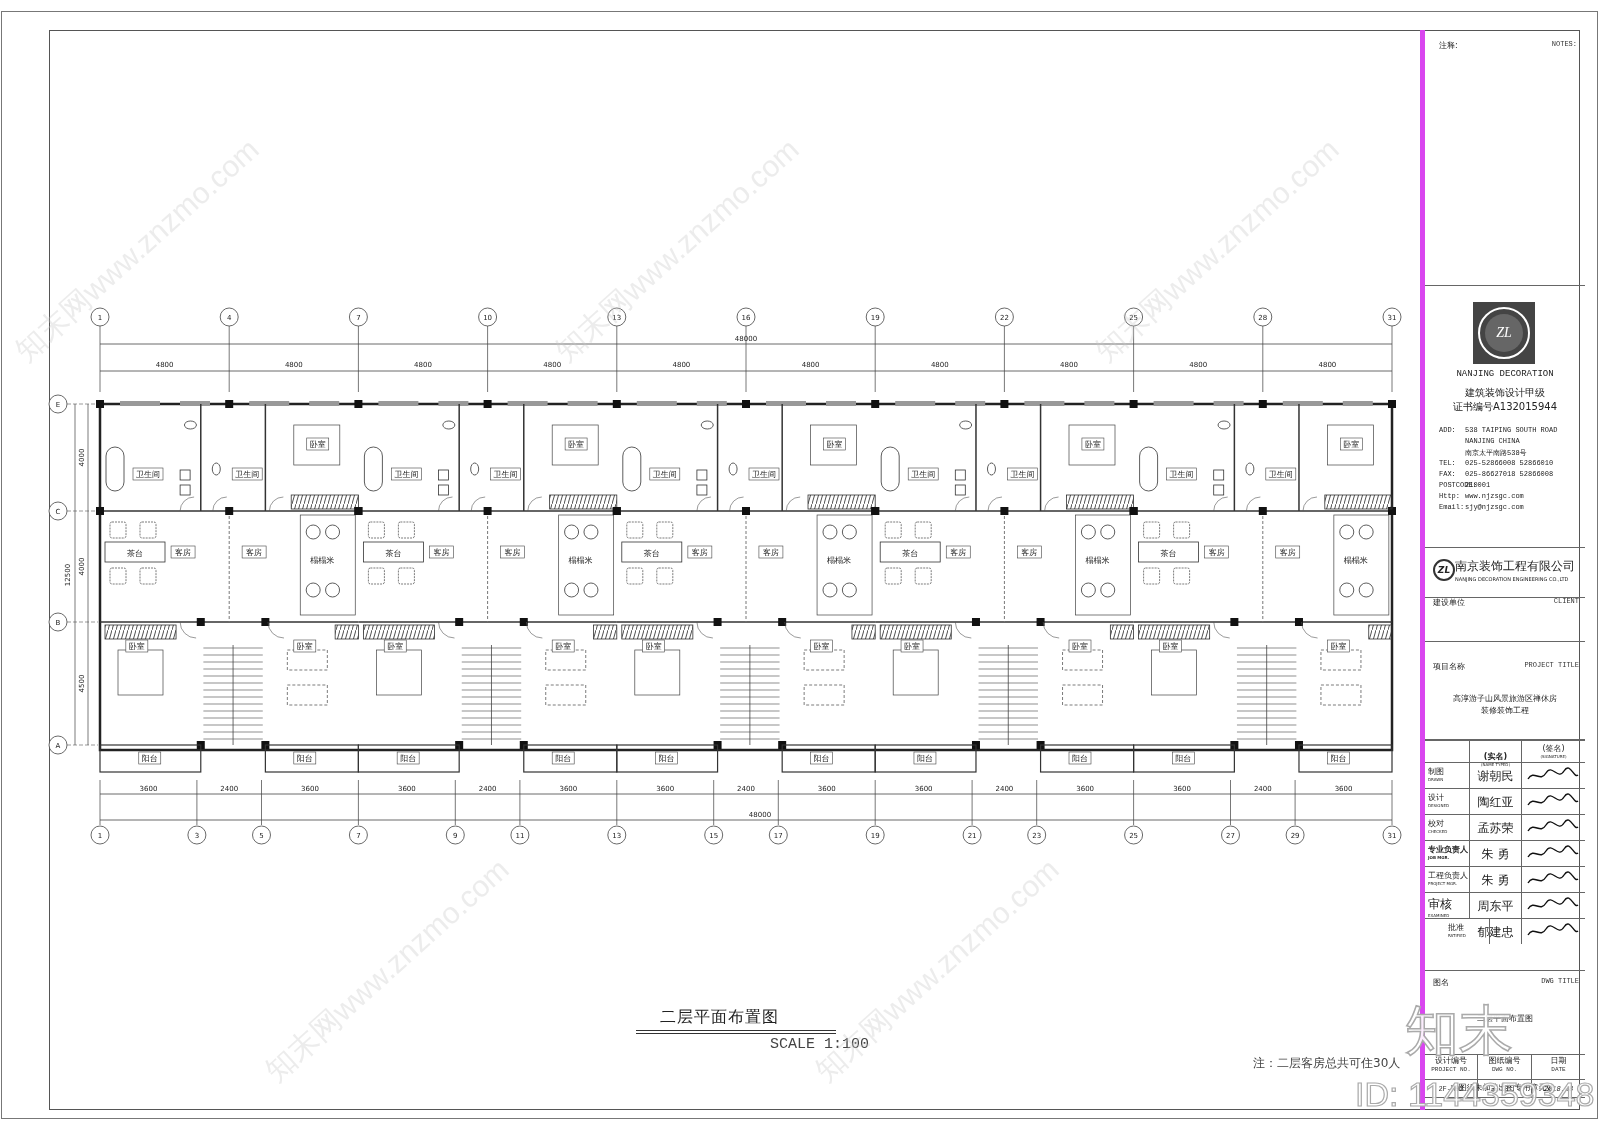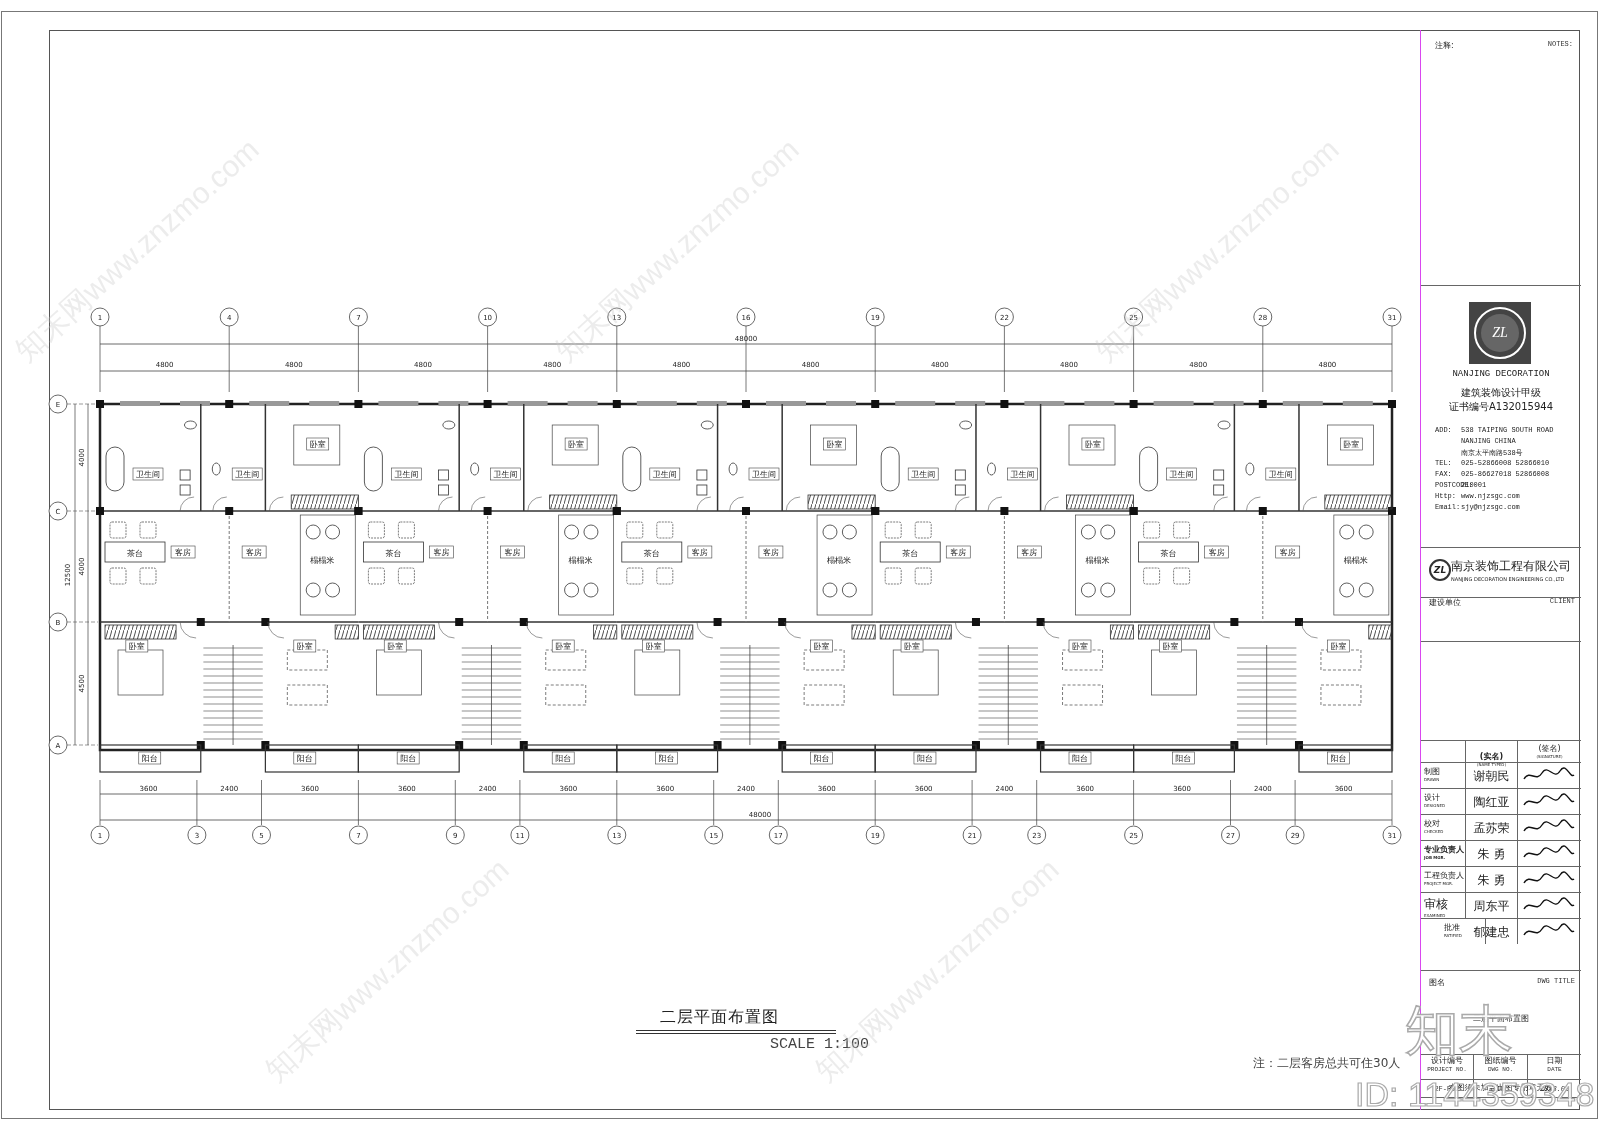--- a/index.html
+++ b/index.html
@@ -1,20 +1,20 @@
 <!DOCTYPE html>
 <html><head>
 <meta charset="utf-8">
 <style>
   html,body{margin:0;padding:0;background:#fff;}
   body{width:1600px;height:1130px;position:relative;overflow:hidden;font-family:"DejaVu Sans",sans-serif;color:#222;}
   .sheet{position:absolute;left:1px;top:11px;width:1597px;height:1108px;border:1px solid #777;box-sizing:border-box;}
   .frame{position:absolute;left:49px;top:30px;width:1531px;height:1080px;border:1px solid #555;box-sizing:border-box;}
   svg{position:absolute;left:0;top:0;}
-  .tb{position:absolute;left:1420px;top:30px;width:160px;height:1080px;border-left:1px solid #d946ef;box-sizing:border-box;font-size:8px;}
+  .tb{position:absolute;left:1420px;top:30px;width:160px;height:1080px;border-left:5px solid #d946ef;box-sizing:border-box;font-size:8px;}
   .tb .sec{position:absolute;left:0;width:160px;border-bottom:1px solid #666;box-sizing:border-box;}
   .small{font-family:"Liberation Mono",monospace;font-size:7px;color:#333;}
   .row{position:absolute;left:0;width:160px;height:24px;border-top:1px solid #666;box-sizing:border-box;}
   .cell{position:absolute;top:0;height:100%;border-right:1px solid #666;box-sizing:border-box;}
   .title-main{position:absolute;left:660px;top:1007px;font-size:16px;letter-spacing:1px;}
   .scale{position:absolute;left:770px;top:1036px;font-size:15px;font-family:"Liberation Mono",monospace;color:#444;}
   .note{position:absolute;left:1253px;top:1055px;font-size:12px;color:#444;}
   .wm{position:absolute;font-size:30px;color:rgba(200,200,200,0.35);transform:rotate(-42deg);white-space:nowrap;font-family:"Liberation Sans",sans-serif;pointer-events:none;}
 </style>
 </head>
@@ -605,20 +605,26 @@
   </div>
   <div class="sec" style="top:518px;height:50px;">
     <div style="position:absolute;left:8px;top:11px;width:18px;height:18px;border:2px solid #333;border-radius:50%;font-size:9px;text-align:center;line-height:18px;font-weight:bold;font-style:italic;">ZL</div>
     <div style="position:absolute;left:30px;top:10px;font-size:12px;">南京装饰工程有限公司</div>
     <div style="position:absolute;left:30px;top:28px;font-size:5px;">NANJING DECORATION ENGINEERING CO.,LTD</div>
   </div>
   <div class="sec" style="top:557px;height:55px;">
     <span style="position:absolute;left:8px;top:10px;">建设单位</span>
     <span class="small" style="position:absolute;right:6px;top:10px;">CLIENT</span>
   </div>
+  <div class="sec" style="top:623px;height:87px;">
+    <span style="position:absolute;left:8px;top:8px;">项目名称</span>
+    <span class="small" style="position:absolute;right:6px;top:8px;">PROJECT TITLE</span>
+    <div style="position:absolute;top:40px;width:100%;text-align:center;">高淳游子山风景旅游区禅休房</div>
+    <div style="position:absolute;top:52px;width:100%;text-align:center;">装修装饰工程</div>
+  </div>
   <div id="staff" style="position:absolute;top:710px;left:0;width:160px;">
     <div class="row" style="top:0;height:22px;">
       <div class="cell" style="left:0;width:45px;"></div>
       <div class="cell" style="left:45px;width:52px;text-align:center;">
         <div style="font-size:8px;margin-top:10px;font-weight:bold;">(实名)</div>
         <div style="font-size:4px;">(NAME TYPED)</div>
       </div>
       <div class="cell" style="left:97px;width:63px;border-right:none;text-align:center;">
         <div style="font-size:8px;margin-top:2px;">(签名)</div>
         <div style="font-size:4px;">(SIGNATURE)</div>

